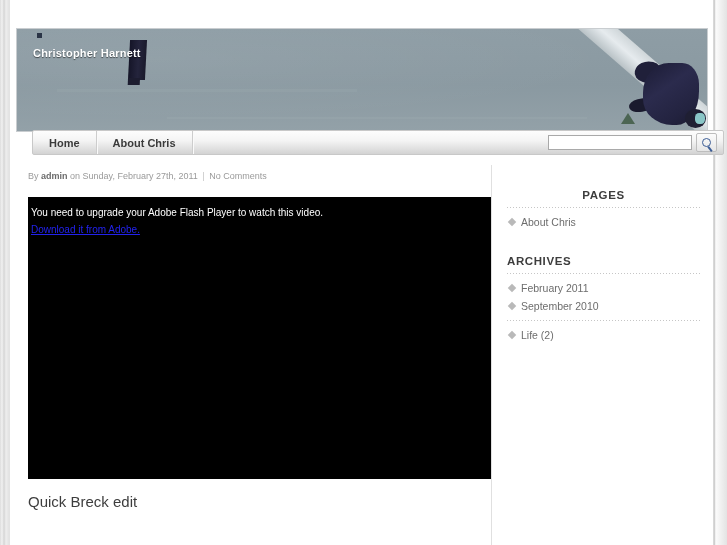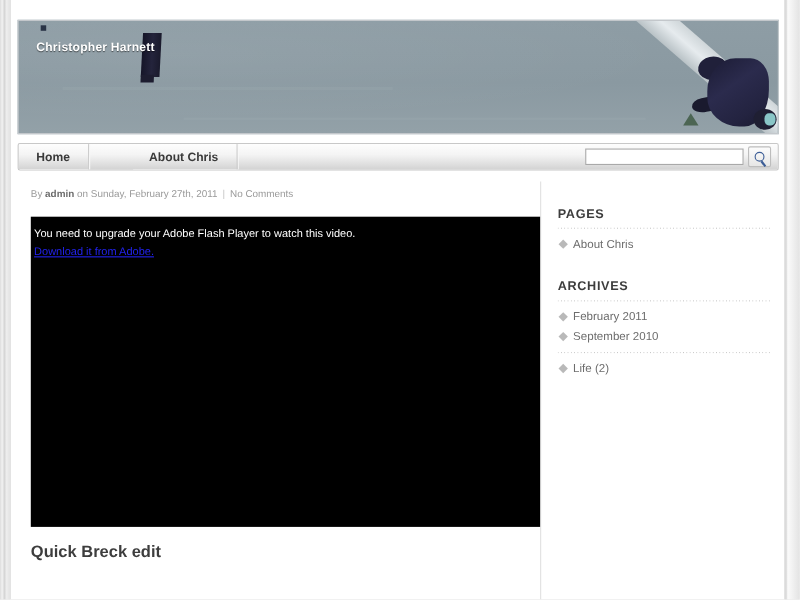--- a/index.html
+++ b/index.html
@@ -39,21 +39,21 @@
     left: 9px; top: 0px;
     width: 705px; height: 545px;
     background: #ffffff;
     border-left: 1px solid #e3e3e3;
     border-right: 1px solid #d8d8d8;
   }
 
   
   .header-banner {
     position: absolute;
-    left: 6px; top: 18px;
+    left: 6px; top: 28px;
     width: 692px; height: 104px;
     overflow: hidden;
     background: #8c9ba3;
     border: 1px solid #c9cdd0;
   }
   .banner-photo {
     position: absolute; inset: 0;
     background:
       radial-gradient(ellipse at 20% 30%, rgba(255,255,255,0.06), rgba(0,0,0,0) 60%),
       linear-gradient(to bottom, #8e9da5 0%, #8a99a1 55%, #93a1a8 100%);
@@ -152,29 +152,28 @@
     width: 26px; height: 22px;
     background: #20203a;
     border-radius: 60% 40% 20% 40%;
     transform: rotate(14deg);
     z-index: 5;
   }
 
   
   .navbar {
     position: absolute;
-    left: 6px; top: 130px;
+    left: 22px; top: 130px;
     width: 692px; height: 25px;
     background: linear-gradient(to bottom, #fdfdfd 0%, #f4f4f4 42%, #e2e2e2 74%, #d3d3d3 100%);
     border: 1px solid #c8c8c8;
     border-radius: 2px;
     display: flex;
     align-items: stretch;
     z-index: 8;
-    gap: 39px;
   }
   .nav-item {
     display: flex; align-items: center;
     padding: 0 16px;
     font-size: 11px;
     font-weight: bold;
     color: #3a3a3a;
     text-decoration: none;
     border-right: 1px solid #cdcdcd;
     box-shadow: 1px 0 0 #fafafa;
@@ -270,34 +269,34 @@
   .flash-link {
     color: #2222ee;
     font-size: 10px;
     text-decoration: underline;
     display: inline-block;
     cursor: pointer;
   }
 
   .next-post-title {
     font-size: 15px;
-    font-weight: bold;
+    font-weight: normal;
     color: #3d3d3d;
     margin: 14px 0 0 4px;
   }
 
   
   .side-head {
     font-size: 11.5px;
     font-weight: bold;
     color: #3d3d3d;
     letter-spacing: .6px;
     margin-top: 25px;
   }
-  .side-head:first-child { margin-top: 26px; }
+  .side-head:first-child { margin-top: 26px; text-align: center; }
   .dotted-rule {
     height: 1px;
     margin: 6px 0 4px 0;
     background-image: linear-gradient(to right, #c6c6c6 1px, transparent 1px);
     background-size: 3px 1px;
     background-repeat: repeat-x;
   }
   .side-list { list-style: none; }
   .side-li {
     display: flex; align-items: center;

